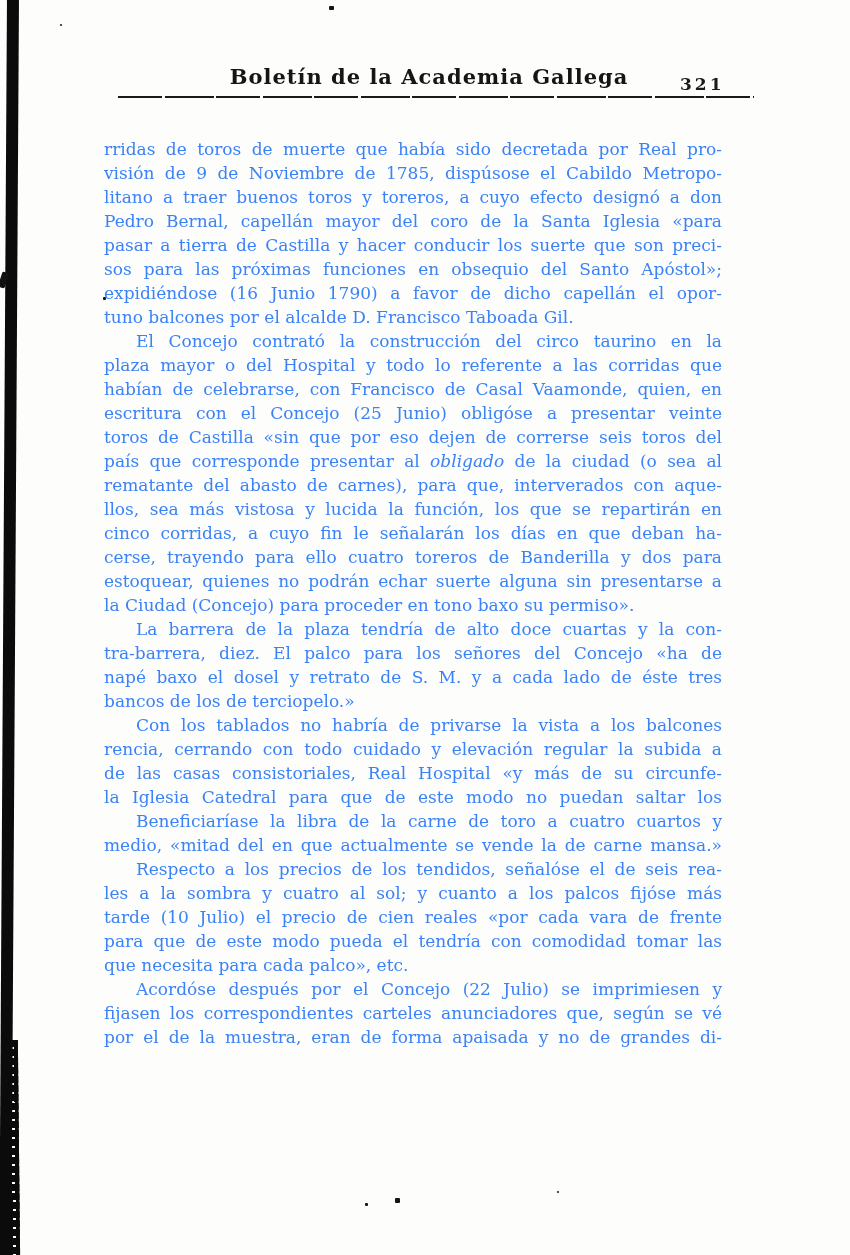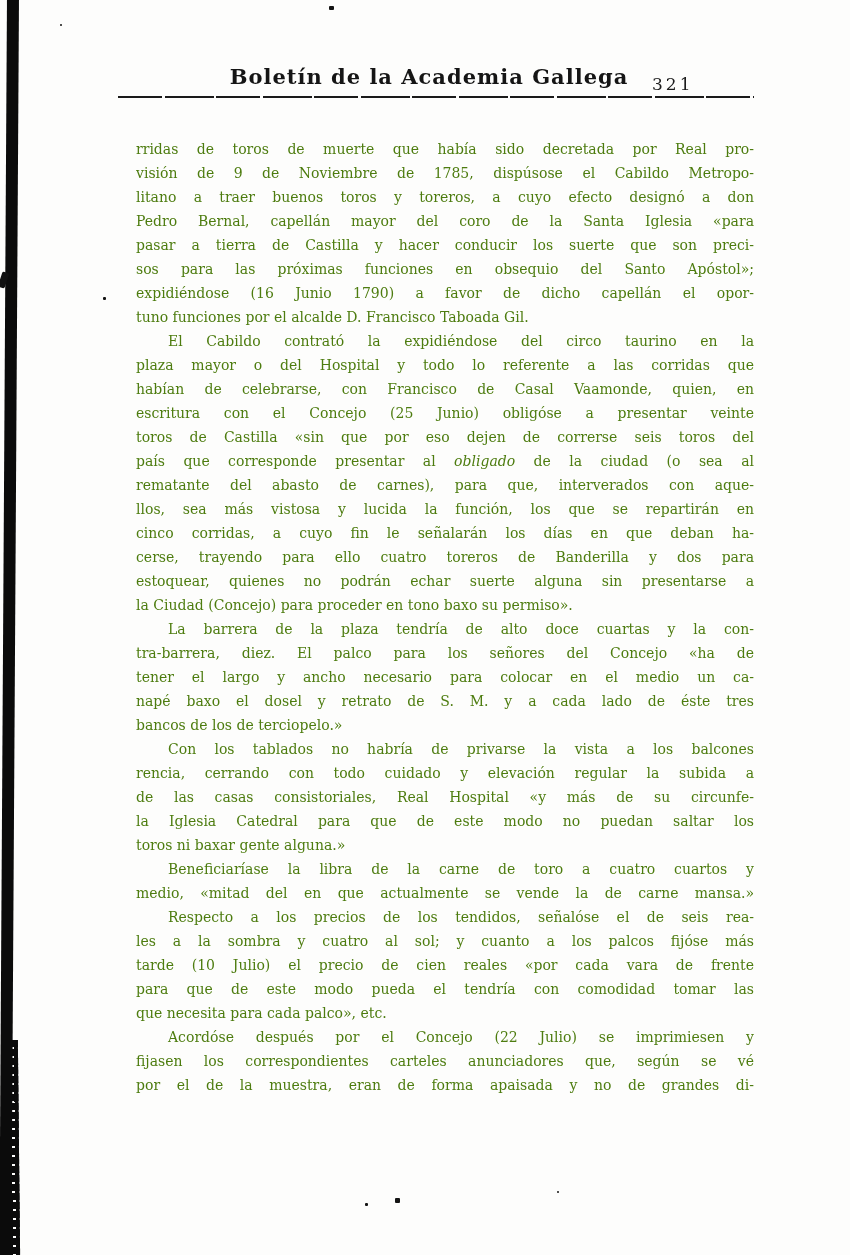--- a/index.html
+++ b/index.html
@@ -37,36 +37,37 @@
   }
 
   .header-title {
     position: absolute; left: 120px; top: 64px; width: 618px;
     text-align: center;
     font-size: 21px; font-weight: bold;
     letter-spacing: 1px;
     color: #151515;
   }
   .page-number {
-    position: absolute; left: 652px; top: 74px;
+    position: absolute; left: 680px; top: 74px;
     font-size: 17px; color: #1b1b1b;
     letter-spacing: 3px;
+    font-weight: bold;
   }
   .header-rule {
     position: absolute; left: 118px; top: 96px;
     width: 636px; height: 2px;
     background: repeating-linear-gradient(90deg,
       #1a1a1a 0 44px, rgba(26,26,26,0) 44px 47px,
       #1a1a1a 47px 96px, rgba(26,26,26,0) 96px 98px);
   }
 
   .text-body {
-    position: absolute; left: 136px; top: 137px; width: 618px;
-    font-size: 14px; line-height: 24px;
-    color: #4d7c0f;
+    position: absolute; left: 104px; top: 137px; width: 618px;
+    font-size: 17px; line-height: 24px;
+    color: #3b82f6;
   }
   .paragraph { margin: 0; }
   .line {
     height: 24px;
     text-align: justify;
     text-align-last: justify;
     overflow: hidden;
   }
   .line.endline { text-align-last: left; }
   .line.indent { text-indent: 32px; }
@@ -102,49 +103,47 @@
 
   <div class="text-body" id="text-body">
       <div class="paragraph">
         <div class="line"><span>rridas de toros de muerte que había sido decretada por Real pro-</span></div>
         <div class="line"><span>visión de 9 de Noviembre de 1785, dispúsose el Cabildo Metropo-</span></div>
         <div class="line"><span>litano a traer buenos toros y toreros, a cuyo efecto designó a don</span></div>
         <div class="line"><span>Pedro Bernal, capellán mayor del coro de la Santa Iglesia «para</span></div>
         <div class="line"><span>pasar a tierra de Castilla y hacer conducir los suerte que son preci-</span></div>
         <div class="line"><span>sos para las próximas funciones en obsequio del Santo Apóstol»;</span></div>
         <div class="line"><span>expidiéndose (16 Junio 1790) a favor de dicho capellán el opor-</span></div>
-        <div class="line endline"><span>tuno funciones por el alcalde D. Francisco Taboada Gil.</span></div>
+        <div class="line endline"><span>tuno balcones por el alcalde D. Francisco Taboada Gil.</span></div>
       </div>
       <div class="paragraph">
-        <div class="line indent"><span>El Cabildo contrató la expidiéndose del circo taurino en la</span></div>
+        <div class="line indent"><span>El Concejo contrató la construcción del circo taurino en la</span></div>
         <div class="line"><span>plaza mayor o del Hospital y todo lo referente a las corridas que</span></div>
         <div class="line"><span>habían de celebrarse, con Francisco de Casal Vaamonde, quien, en</span></div>
         <div class="line"><span>escritura con el Concejo (25 Junio) obligóse a presentar veinte</span></div>
         <div class="line"><span>toros de Castilla «sin que por eso dejen de correrse seis toros del</span></div>
         <div class="line"><span>país que corresponde presentar al </span><span class="it">obligado</span><span> de la ciudad (o sea al</span></div>
         <div class="line"><span>rematante del abasto de carnes), para que, interverados con aque-</span></div>
         <div class="line"><span>llos, sea más vistosa y lucida la función, los que se repartirán en</span></div>
         <div class="line"><span>cinco corridas, a cuyo fin le señalarán los días en que deban ha-</span></div>
         <div class="line"><span>cerse, trayendo para ello cuatro toreros de Banderilla y dos para</span></div>
         <div class="line"><span>estoquear, quienes no podrán echar suerte alguna sin presentarse a</span></div>
         <div class="line endline"><span>la Ciudad (Concejo) para proceder en tono baxo su permiso».</span></div>
       </div>
       <div class="paragraph">
         <div class="line indent"><span>La barrera de la plaza tendría de alto doce cuartas y la con-</span></div>
         <div class="line"><span>tra-barrera, diez. El palco para los señores del Concejo «ha de</span></div>
-        <div class="line"><span>tener el largo y ancho necesario para colocar en el medio un ca-</span></div>
         <div class="line"><span>napé baxo el dosel y retrato de S. M. y a cada lado de éste tres</span></div>
         <div class="line endline"><span>bancos de los de terciopelo.»</span></div>
       </div>
       <div class="paragraph">
         <div class="line indent"><span>Con los tablados no habría de privarse la vista a los balcones</span></div>
         <div class="line"><span>rencia, cerrando con todo cuidado y elevación regular la subida a</span></div>
         <div class="line"><span>de las casas consistoriales, Real Hospital «y más de su circunfe-</span></div>
         <div class="line"><span>la Iglesia Catedral para que de este modo no puedan saltar los</span></div>
-        <div class="line endline"><span>toros ni baxar gente alguna.»</span></div>
       </div>
       <div class="paragraph">
         <div class="line indent"><span>Beneficiaríase la libra de la carne de toro a cuatro cuartos y</span></div>
         <div class="line"><span>medio, «mitad del en que actualmente se vende la de carne mansa.»</span></div>
       </div>
       <div class="paragraph">
         <div class="line indent"><span>Respecto a los precios de los tendidos, señalóse el de seis rea-</span></div>
         <div class="line"><span>les a la sombra y cuatro al sol; y cuanto a los palcos fijóse más</span></div>
         <div class="line"><span>tarde (10 Julio) el precio de cien reales «por cada vara de frente</span></div>
         <div class="line"><span>para que de este modo pueda el tendría con comodidad tomar las</span></div>

